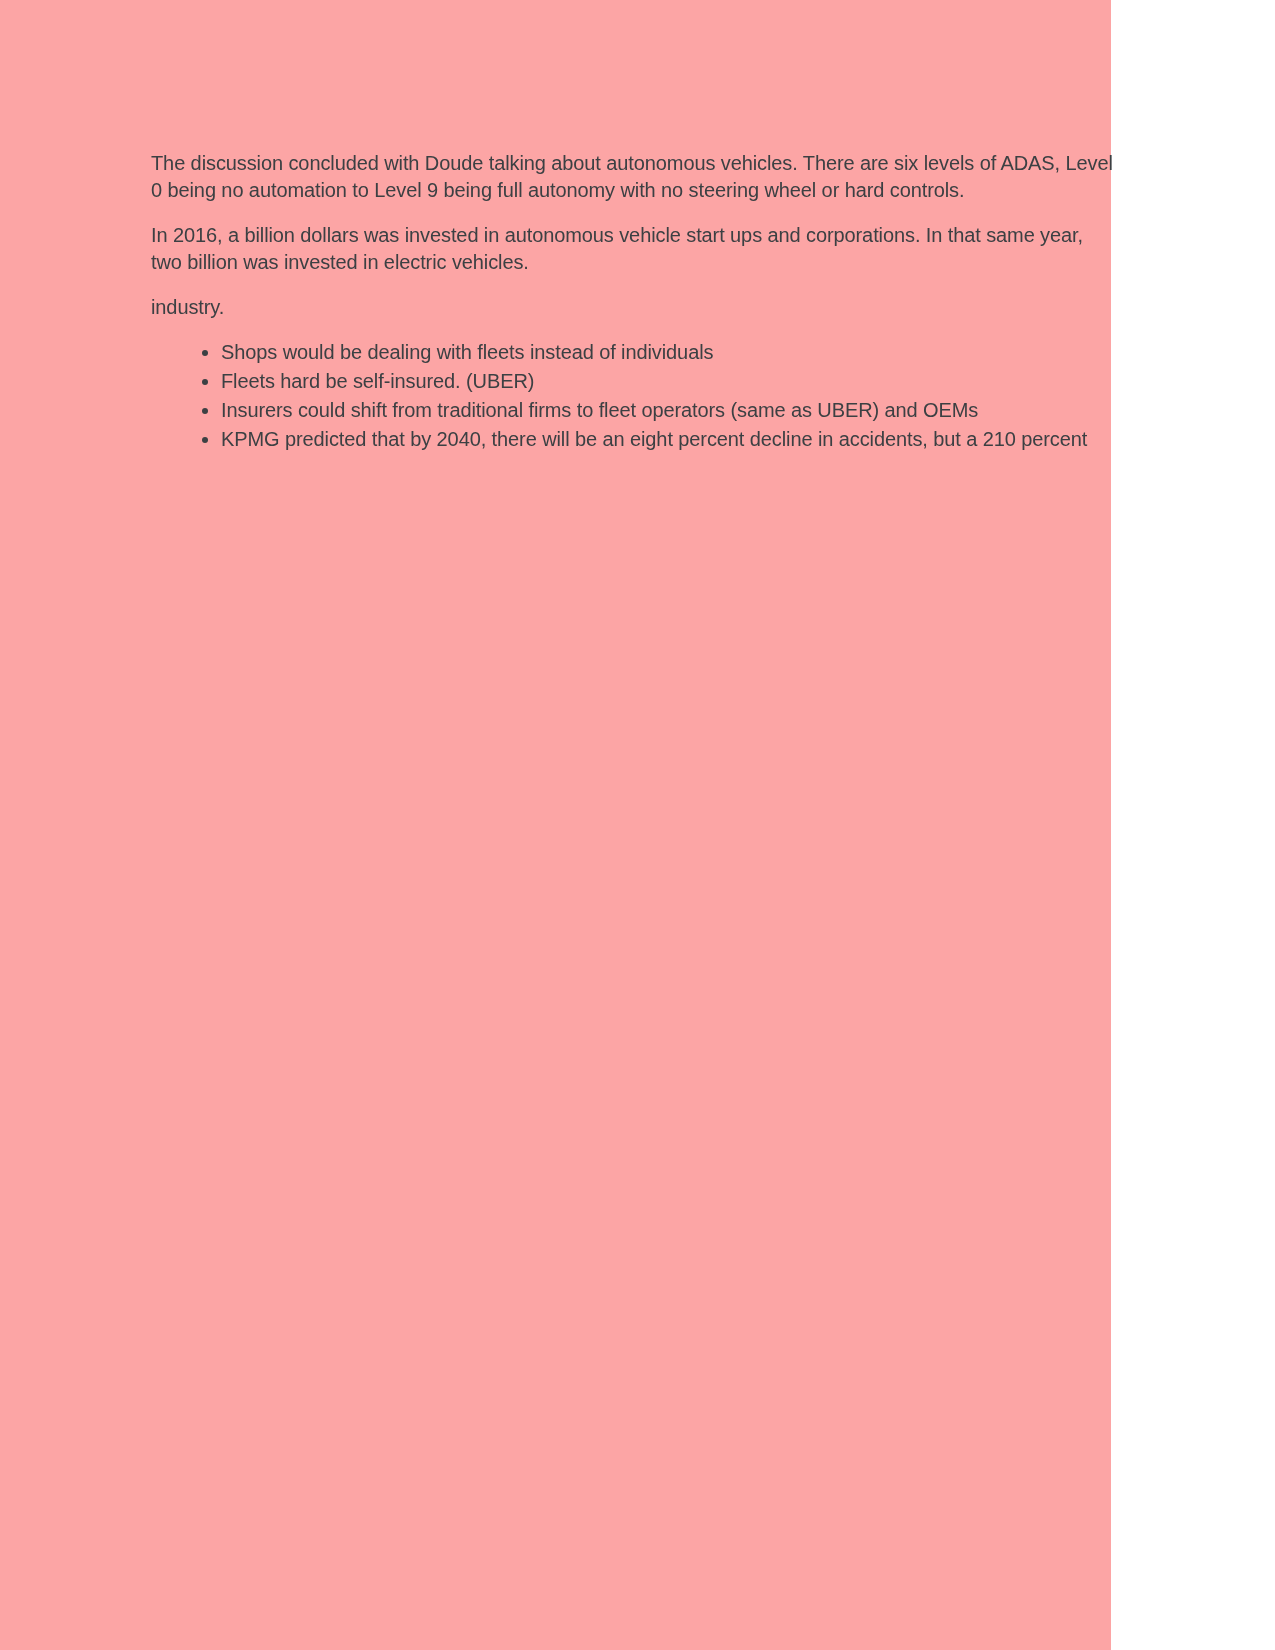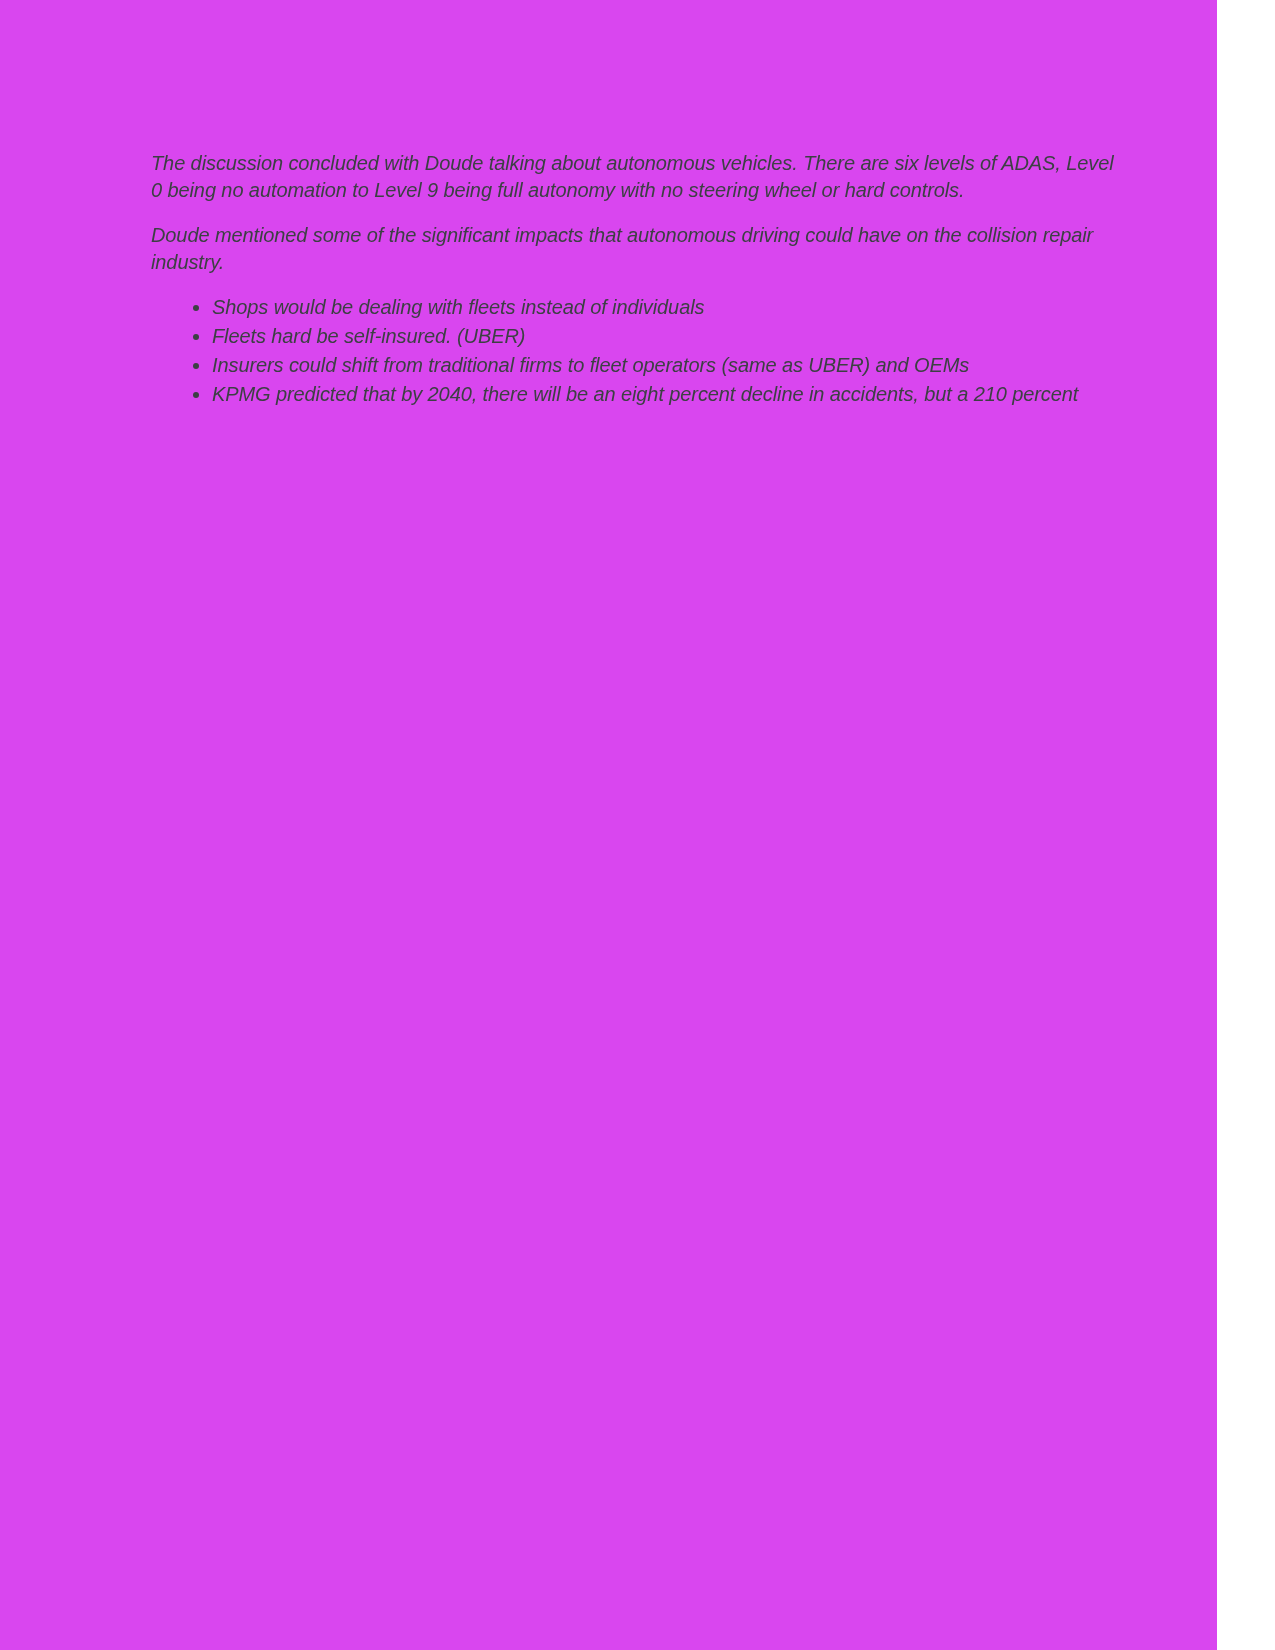--- a/index.html
+++ b/index.html
@@ -7,44 +7,43 @@
     padding: 0;
     background: #ffffff;
   }
   body {
     width: 1275px;
     height: 1650px;
     overflow: hidden;
     font-family: "Liberation Sans", "DejaVu Sans", sans-serif;
   }
   .page {
-    width: 1217px;
+    width: 1111px;
     height: 1650px;
-    background: #d946ef;
+    background: #fca5a5;
     box-sizing: border-box;
-    font-style: italic;
   }
   .content {
     box-sizing: border-box;
     padding: 150px 64px 0 151px;
     color: #3c4043;
     font-size: 20px;
     line-height: 27px;
     letter-spacing: -0.1px;
   }
   p.para {
     margin: 0 0 18px 0;
     padding: 0;
   }
   .line {
     display: block;
     white-space: nowrap;
   }
   ul.bullets {
-    margin: 0;
+    margin: 9px;
     padding: 0 0 0 61px;
     list-style: disc outside;
   }
   ul.bullets li {
     margin: 0 0 2px 0;
     padding: 0;
   }
   ul.bullets li::marker {
     color: #3c4043;
   }
@@ -54,23 +53,26 @@
 
 <div class="page">
   <div class="content">
 
     <p class="para">
       <span class="line">The discussion concluded with Doude talking about autonomous vehicles. There are six levels of ADAS, Level</span>
       <span class="line">0 being no automation to Level 9 being full autonomy with no steering wheel or hard controls.</span>
     </p>
 
 
+    <p class="para">
+      <span class="line">In 2016, a billion dollars was invested in autonomous vehicle start ups and corporations. In that same year,</span>
+      <span class="line">two billion was invested in electric vehicles.</span>
+    </p>
 
     <p class="para">
-      <span class="line">Doude mentioned some of the significant impacts that autonomous driving could have on the collision repair</span>
       <span class="line">industry.</span>
     </p>
 
     <ul class="bullets">
       <li>
         <span class="line">Shops would be dealing with fleets instead of individuals</span>
       </li>
       <li>
         <span class="line">Fleets hard be self-insured. (UBER)</span>
       </li>

